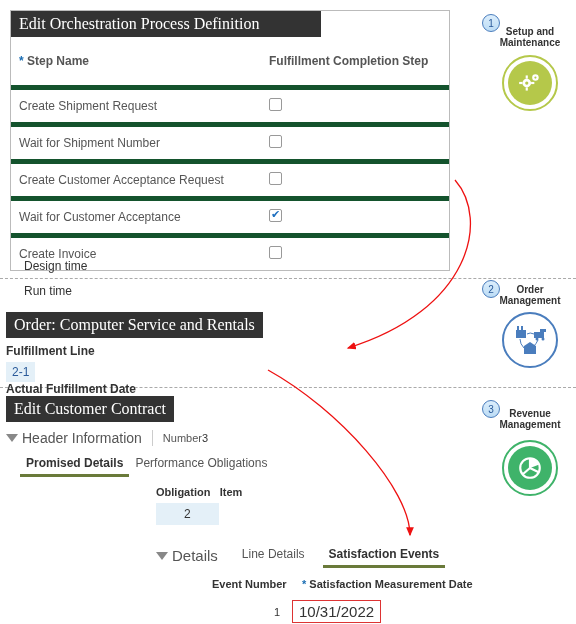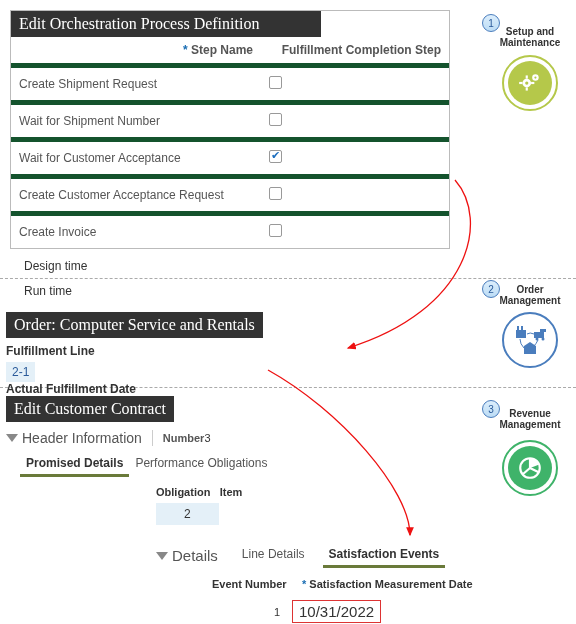--- a/index.html
+++ b/index.html
@@ -5,21 +5,21 @@
   * { box-sizing: border-box; margin: 0; padding: 0; }
   body { font-family: Arial, Helvetica, sans-serif; font-size: 12px; color: #333; width: 576px; height: 624px; position: relative; background: #fff; }
   .container { width: 576px; height: 504px; position: relative; }
 
   .dark-header { background: #333; color: #fff; font-family: Georgia, serif; font-size: 16px; padding: 4px 8px; display: inline-block; }
 
   
   .orch-panel { border: 1px solid #bbb; width: 440px; position: absolute; top: 10px; left: 10px; }
   .orch-panel .dark-header { display: block; width: 310px; }
   .orch-table { width: 100%; border-collapse: collapse; }
-  .orch-table th { text-align: right; font-weight: bold; font-size: 12px; padding: 6px 8px; color: #555; }
+  .orch-table th { text-align: left; font-weight: bold; font-size: 12px; padding: 17px 8px; color: #555; }
   .orch-table th.req::before { content: "* "; color: #1a6db3; }
   .orch-table td { padding: 8px 8px; border-top: 5px solid #14532d; color: #555; }
   .orch-table td.cb { text-align: left; padding-left: 8px; }
   .cbx { width: 13px; height: 13px; border: 1px solid #999; display: inline-block; border-radius: 2px; position: relative; background: #fff; }
   .cbx.checked::after { content: "✔"; color: #1e6fbf; font-size: 11px; position: absolute; top: -2px; left: 1px; }
 
   .sep-dash { position: absolute; left: 0; width: 576px; border-top: 1px dashed #aaa; }
   .sep-dash.d1 { top: 278px; }
   .sep-dash.d2 { top: 387px; }
 
@@ -62,21 +62,21 @@
   .afd-col { }
   .afd-head { font-weight: bold; font-size: 12px; color: #333; }
   .afd-val { margin-top: 2px; border: 1px solid #d33; color: #333; padding: 2px 6px; font-size: 16px; display: inline-block; }
 
   
   .contract-block { position: absolute; top: 396px; left: 6px; width: 480px; }
   .hdr-row { margin-top: 8px; display: flex; align-items: center; }
   .tri { width: 0; height: 0; border-left: 6px solid transparent; border-right: 6px solid transparent; border-top: 8px solid #888; margin-right: 4px; }
   .hdr-info { font-size: 14px; color: #555; }
   .vr { width: 1px; height: 16px; background: #ccc; margin: 0 10px; }
-  .num-lbl { font-size: 11px; color: #555; font-weight: bold; margin-right: 0; }
+  .num-lbl { font-size: 11px; color: #555; font-weight: normal; margin-right: 0; }
   .num-val { font-size: 11px; }
 
   .tabs1 { margin-top: 6px; display: flex; align-items: baseline; }
   .tab { font-size: 12px; color: #555; padding: 4px 6px; cursor: pointer; }
   .tab.active { font-weight: bold; color: #333; border-bottom: 3px solid #6a7a3a; }
 
   .oblig-block { margin-left: 150px; margin-top: 8px; }
   .oblig-head { font-size: 11px; font-weight: bold; color: #333; }
   .oblig-row { background: #e4f0f8; padding: 4px 28px; display: inline-block; margin-top: 4px; font-size: 12px; color: #333; }
 
@@ -111,26 +111,26 @@
       </tr>
       <tr>
         <td>Create Shipment Request</td>
         <td class="cb"><span class="cbx"></span></td>
       </tr>
       <tr>
         <td>Wait for Shipment Number</td>
         <td class="cb"><span class="cbx"></span></td>
       </tr>
       <tr>
+        <td>Create Customer Acceptance Request</td>
+        <td class="cb"><span class="cbx"></span></td>
+      </tr>
+      <tr>
         <td>Wait for Customer Acceptance</td>
         <td class="cb"><span class="cbx checked"></span></td>
-      </tr>
-      <tr>
-        <td>Create Customer Acceptance Request</td>
-        <td class="cb"><span class="cbx"></span></td>
       </tr>
       <tr>
         <td>Create Invoice</td>
         <td class="cb"><span class="cbx"></span></td>
       </tr>
     </tbody>
       </table>
   </div>
 
   <div class="phase-label phase-dt">Design time</div>

